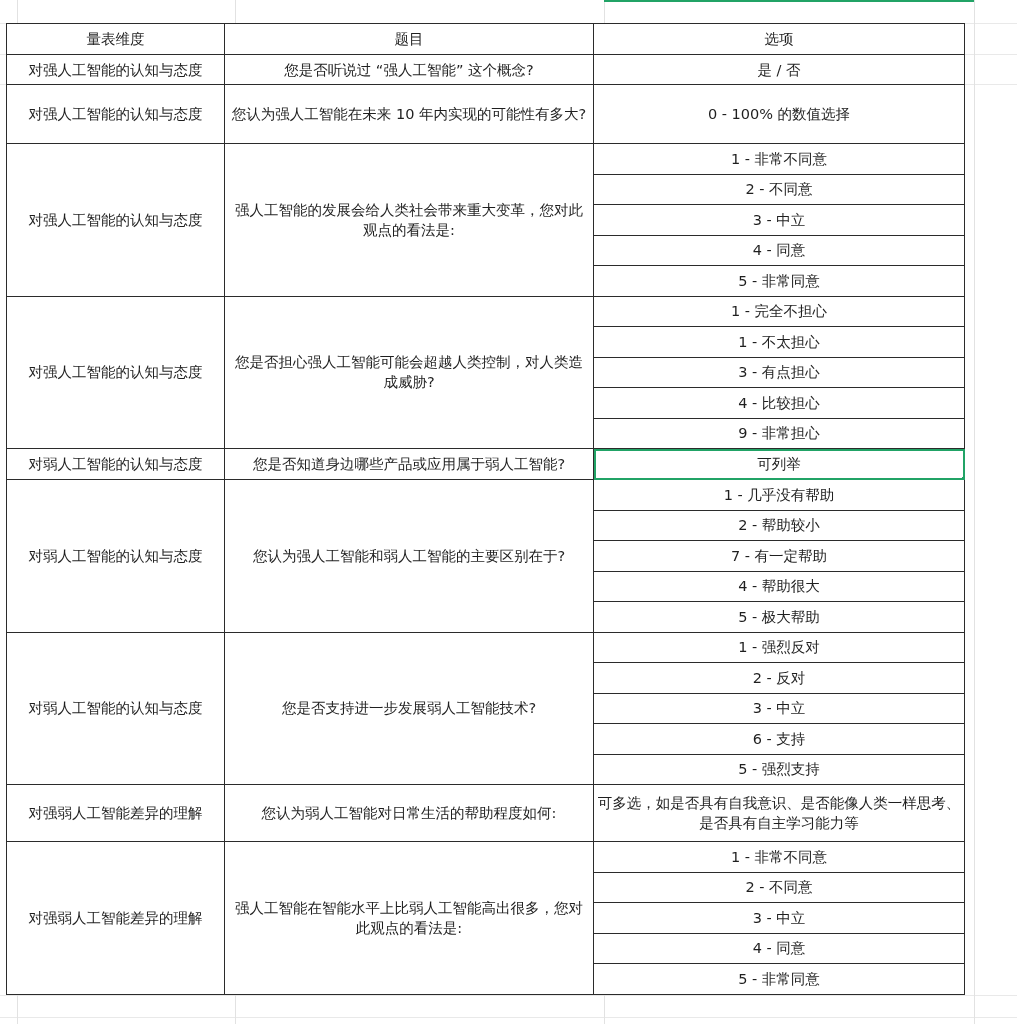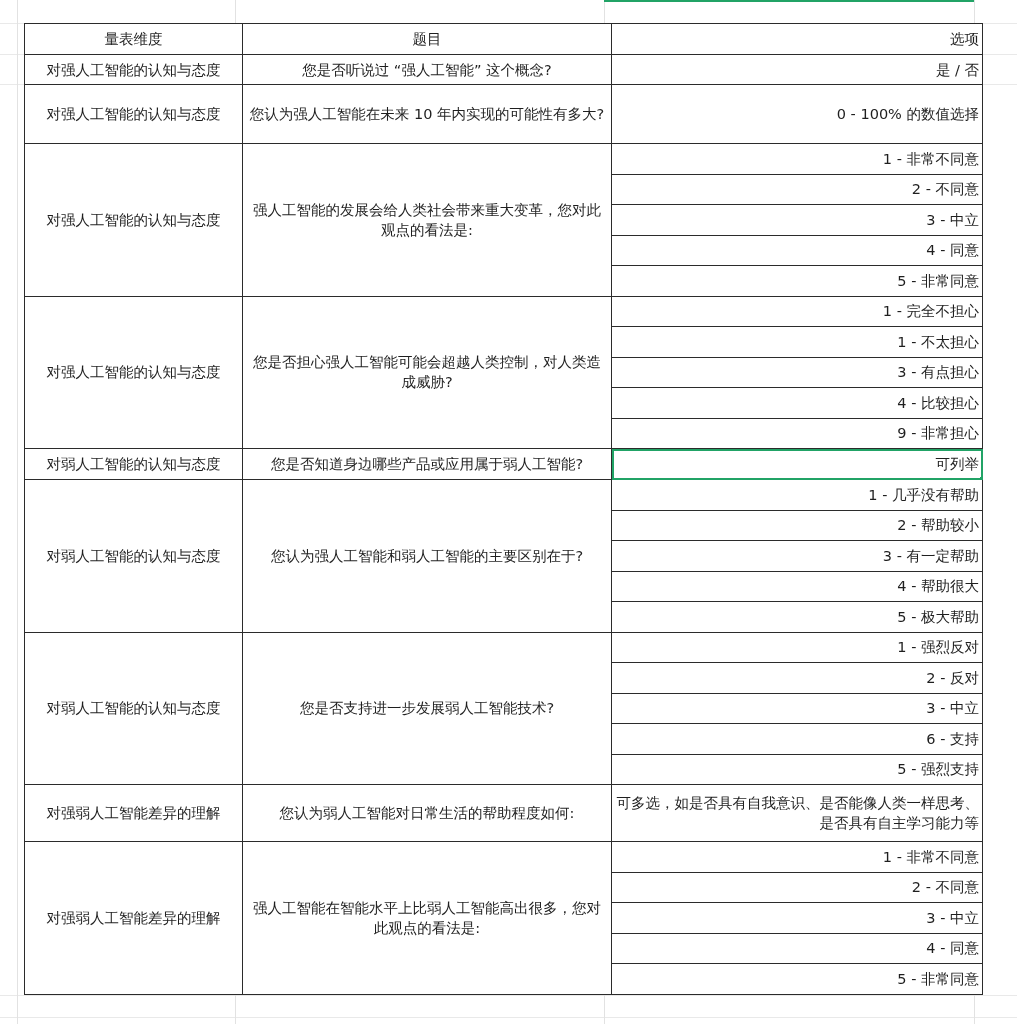--- a/index.html
+++ b/index.html
@@ -1,27 +1,27 @@
 <!DOCTYPE html>
 <html><head>
 <meta charset="utf-8">
 <style>
   html, body { margin:0; padding:0; background:#ffffff; }
   body { width:1017px; height:1024px; position:relative; overflow:hidden;
          font-family:"DejaVu Sans","Liberation Sans",sans-serif; color:#1f1f1f; }
   .gridcol { position:absolute; top:0; height:1024px; width:1px; background:#e2e2e2; }
   .gridrow { position:absolute; left:0; width:1017px; height:1px; background:#e9e9e9; }
   .topline { position:absolute; left:604px; top:0; width:370px; height:2px; background:#21a366; }
-  table.sheet { position:absolute; left:24px; top:23px; border-collapse:collapse;
+  table.sheet { position:absolute; left:6px; top:23px; border-collapse:collapse;
     table-layout:fixed; width:958px; background:#fff; font-size:14.5px; }
   table.sheet td { border:1px solid #2b2b2b; padding:0 3px; line-height:20px;
     vertical-align:middle; overflow:hidden; }
   td.c1 { text-align:center; white-space:nowrap; }
   td.c2 { text-align:center; }
-  td.c3 { text-align:right; }
+  td.c3 { text-align:center; }
   td.selected { outline:2px solid #21a366; outline-offset:-2px; position:relative; }
   td.selected::after { content:""; position:absolute; right:-3px; bottom:-3px; width:5px; height:5px; background:#21a366; }
 </style>
 </head>
 <body>
 
 <div class="gridrow" style="top:23px"></div>
 <div class="gridrow" style="top:54px"></div>
 <div class="gridrow" style="top:84px"></div>
 <div class="gridrow" style="top:995px"></div>
@@ -101,21 +101,21 @@
 
     <tr style="height:30.5px">
       <td class="c1" rowspan="5">对弱人工智能的认知与态度</td>
       <td class="c2" rowspan="5">您认为强人工智能和弱人工智能的主要区别在于?</td>
       <td class="c3">1 - 几乎没有帮助</td>
     </tr>
     <tr style="height:30.5px">
         <td class="c3">2 - 帮助较小</td>
       </tr>
     <tr style="height:30.5px">
-        <td class="c3">3 - 有一定帮助</td>
+        <td class="c3">7 - 有一定帮助</td>
       </tr>
     <tr style="height:30.5px">
         <td class="c3">4 - 帮助很大</td>
       </tr>
     <tr style="height:30.5px">
         <td class="c3">5 - 极大帮助</td>
       </tr>
 
     <tr style="height:30.5px">
       <td class="c1" rowspan="5">对弱人工智能的认知与态度</td>

